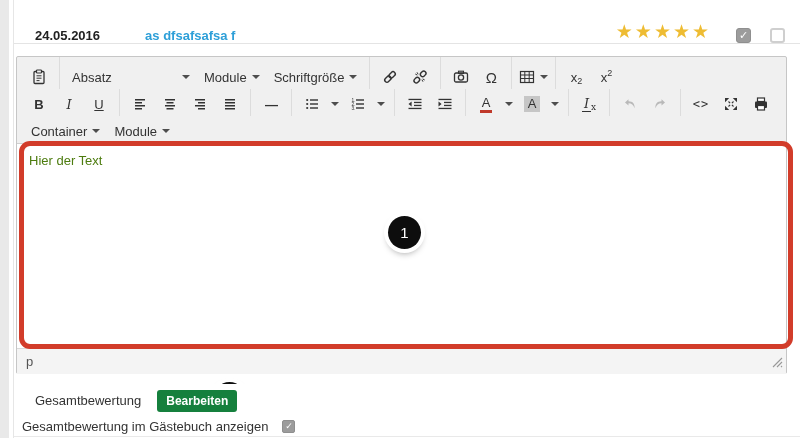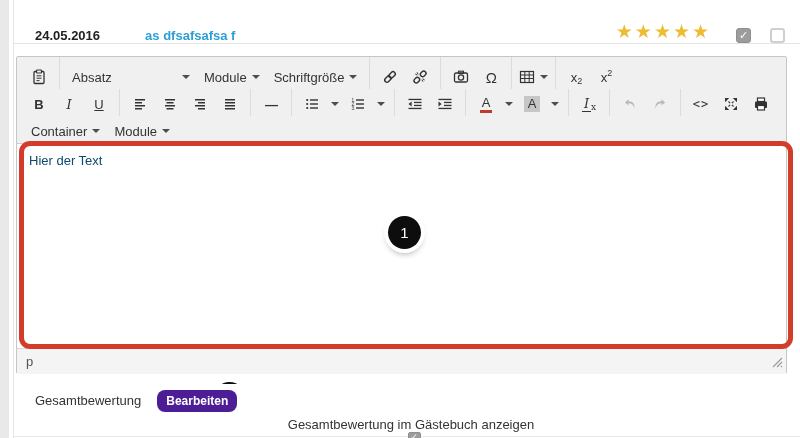--- a/index.html
+++ b/index.html
@@ -47,42 +47,42 @@
   .subsup-base{font-size:13px;}
   .sub-small{font-size:9px;position:relative;top:4px;}
   .sup-small{font-size:9px;position:relative;top:-4px;}
   .forecolor-inner{padding:0 2px;border-bottom:3px solid #c0392b;line-height:14px;}
   .backcolor-inner{padding:0 4px;background:#c6c6c6;line-height:16px;}
   .clearformat{font-family:"DejaVu Serif",serif;}
   .clearformat .cf-i{font-style:italic;border-bottom:1.5px solid #333;padding:0 2px;}
   .clearformat .cf-x{font-size:9px;position:relative;top:3px;}
   .disabled{color:#b9b9b9;}
   .edit-area{height:205px;background:#fff;border-top:1px solid #cfcfcf;box-sizing:border-box;
-    padding:9px 12px;font-size:13px;color:#0c4a6e;cursor:text;}
+    padding:9px 12px;font-size:13px;color:#4d7c0f;cursor:text;}
   .status-bar{height:26px;background:#f4f4f4;border-top:1px solid #d9d9d9;box-sizing:border-box;
     display:flex;align-items:center;padding:0 9px;font-size:13px;color:#555;position:relative;}
   .resize-handle{position:absolute;right:3px;bottom:3px;cursor:nwse-resize;}
 
   
   .annotation-rect{position:absolute;left:19px;top:141px;width:774px;height:208px;box-sizing:border-box;
     border:5px solid #d23c2a;border-radius:11px;pointer-events:none;}
   .badge{position:absolute;width:33px;height:33px;background:#0d0d0d;border-radius:50%;color:#fff;
     display:flex;align-items:center;justify-content:center;font-size:15px;
     box-shadow:0 0 0 4px #fff,0 4px 7px rgba(0,0,0,.4);}
   .badge1{left:388px;top:216px;}
   .badge2{left:213px;top:382px;}
 
   
   .footer-row1{position:absolute;left:14px;top:384px;width:786px;height:33px;
     border-bottom:1px solid #e4e4e4;display:flex;align-items:center;background:#fff;}
   .rating-label{margin-left:21px;font-size:13px;color:#333;}
-  .edit-btn{margin-left:16px;background:#4c1d95;color:#fff;font-weight:bold;font-size:12px;
-    border:none;border-radius:8px;padding:4px 9px;cursor:pointer;font-family:"Liberation Sans",sans-serif;}
+  .edit-btn{margin-left:16px;background:#15803d;color:#fff;font-weight:bold;font-size:12px;
+    border:none;border-radius:3px;padding:4px 9px;cursor:pointer;font-family:"Liberation Sans",sans-serif;}
   .footer-row2{position:absolute;left:14px;top:417px;width:786px;height:19px;
-    border-bottom:1px solid #e9e9e9;display:flex;align-items:center;background:#fff;flex-direction:column;}
+    border-bottom:1px solid #e9e9e9;display:flex;align-items:center;background:#fff;}
   .guestbook-label{margin-left:8px;font-size:13px;color:#333;}
   .footer-row2 .cb{margin-left:14px;}
 </style>
 </head>
 <body>
 
 <div class="gutter"></div>
 <div class="panel-line"></div>
 
 <div class="header-row">

